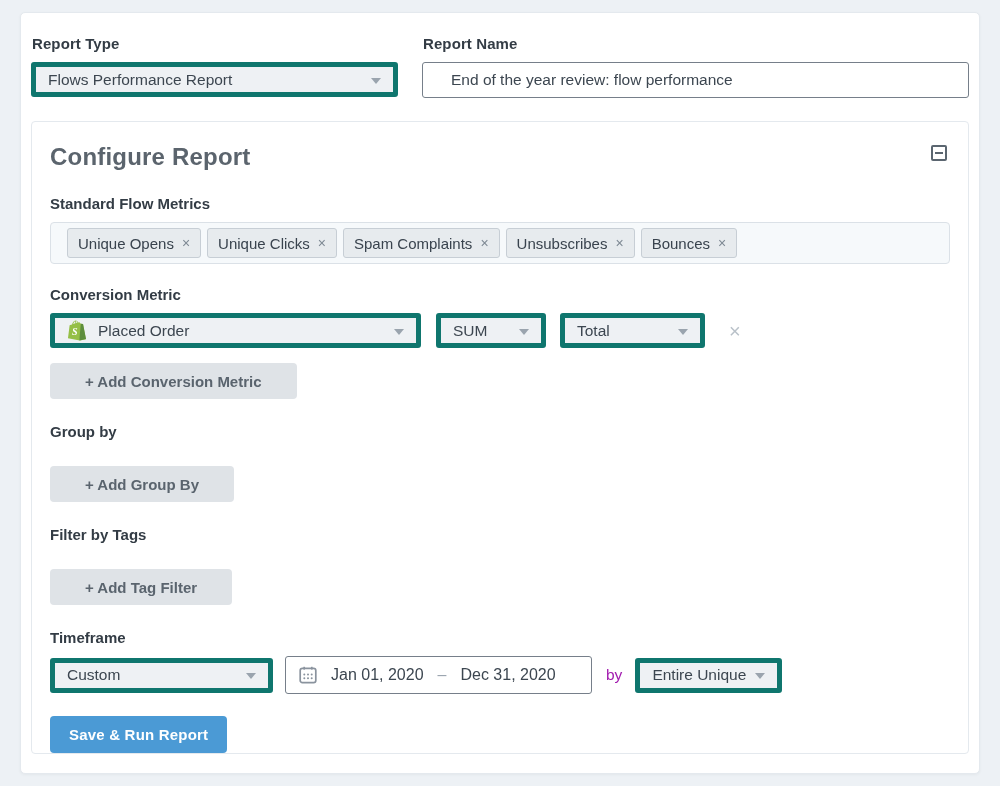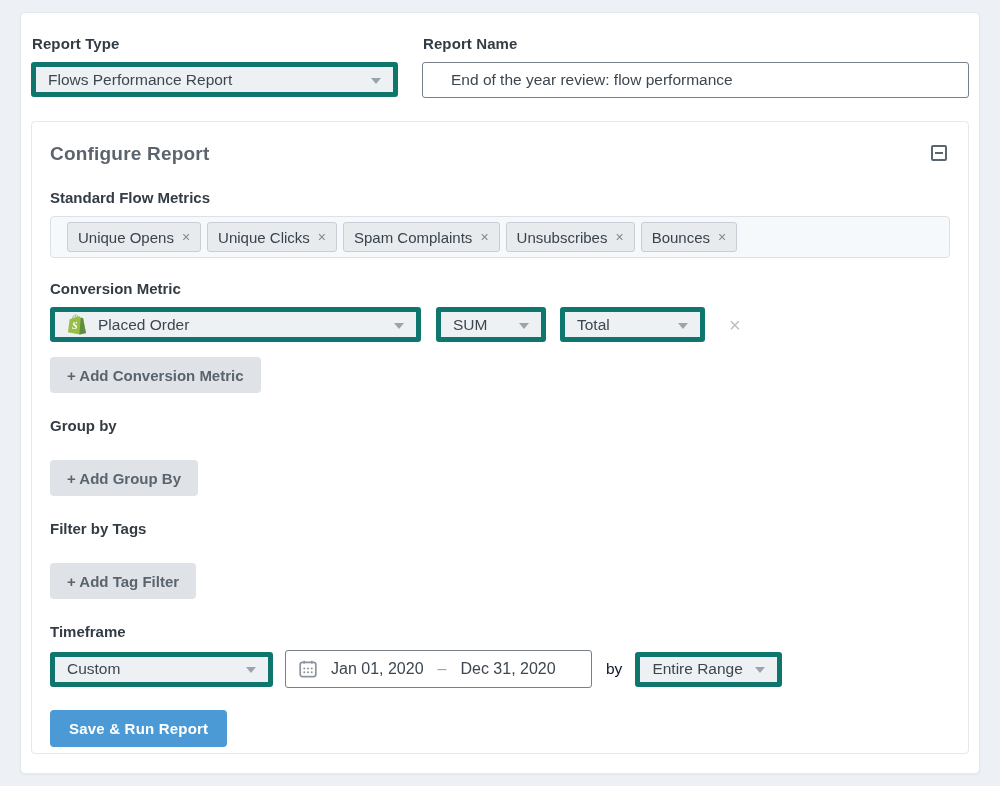--- a/index.html
+++ b/index.html
@@ -60,21 +60,21 @@
   .config-card {
     position: relative;
     margin-top: 23px;
     border: 1px solid #e4e9ee;
     border-radius: 4px;
     background: #fff;
     padding: 21px 18px 20px 18px;
     height: 633px;
   }
   .config-title {
-    font-size: 19px; font-weight: 700; color: #5b646d;
+    font-size: 24px; font-weight: 700; color: #5b646d;
     letter-spacing: .2px;
   }
   .collapse-btn {
     position: absolute; top: 23px; right: 21px;
     width: 16px; height: 16px;
     border: 2px solid #5b6670;
     border-radius: 2px;
     background: #fff;
     cursor: pointer;
     display: flex; align-items: center; justify-content: center;
@@ -119,42 +119,42 @@
     margin-left: 24px;
     color: #b9c1c9; font-size: 20px; line-height: 1;
     cursor: pointer;
   }
   .gray-btn {
     display: inline-block;
     background: #dfe3e7;
     border: none;
     border-radius: 4px;
     height: 36px;
-    padding: 0 17px;
+    padding: 0 35px;
     font-size: 15px; font-weight: 700; color: #5a646e;
     font-family: "Liberation Sans", sans-serif;
     cursor: pointer;
     margin-top: 15px;
   }
   .gray-btn.no-mt { margin-top: 16px; text-align: center; }
   .sel-preset { width: 223px; }
   .date-range {
     margin-left: 12px;
     width: 307px; height: 38px;
     border: 1px solid #767f8a;
     border-radius: 3px;
     background: #fff;
     display: flex; align-items: center;
     padding: 0 12px;
     font-size: 16px; color: #3c4650;
     cursor: pointer;
   }
   .date-range .cal { margin-right: 13px; display: flex; }
   .date-sep { color: #9aa4ae; margin: 0 14px; }
-  .by-label { margin: 0 13px 0 14px; font-size: 15.5px; color: #0f172a; }
+  .by-label { margin: 0 13px 0 14px; font-size: 15.5px; color: #a21caf; }
   .sel-granularity { width: 147px; }
   .primary-btn {
     margin-top: 22px;
     background: #4b9ad5;
     border: none;
     border-radius: 4px;
     height: 37px;
     padding: 0 19px;
     font-size: 15px; font-weight: 700; color: #ffffff;
     font-family: "Liberation Sans", sans-serif;
@@ -263,20 +263,20 @@
                 <circle cx="13.7" cy="13.2" r="1"></circle>
             </g>
           </svg>
         </span>
         <span>Jan 01, 2020</span>
         <span class="date-sep">–</span>
         <span>Dec 31, 2020</span>
       </div>
       <span class="by-label">by</span>
       <div class="select sel-granularity">
-        <span>Entire Range</span>
+        <span>Entire Unique</span>
         <span class="caret"></span>
       </div>
     </div>
 
     <button class="primary-btn">Save &amp; Run Report</button>
   </div>
 </div>
 
 </body></html>

